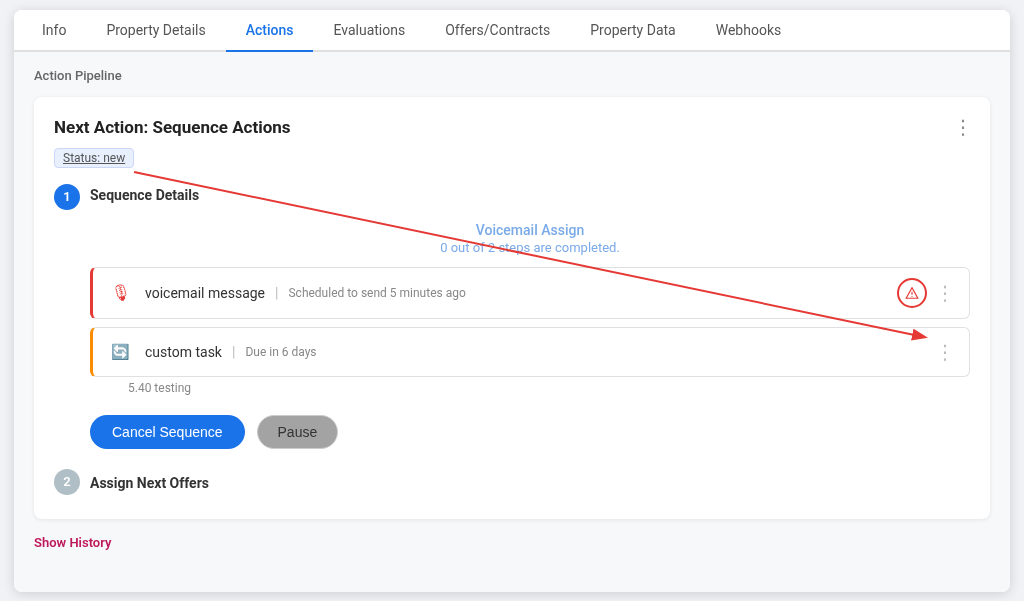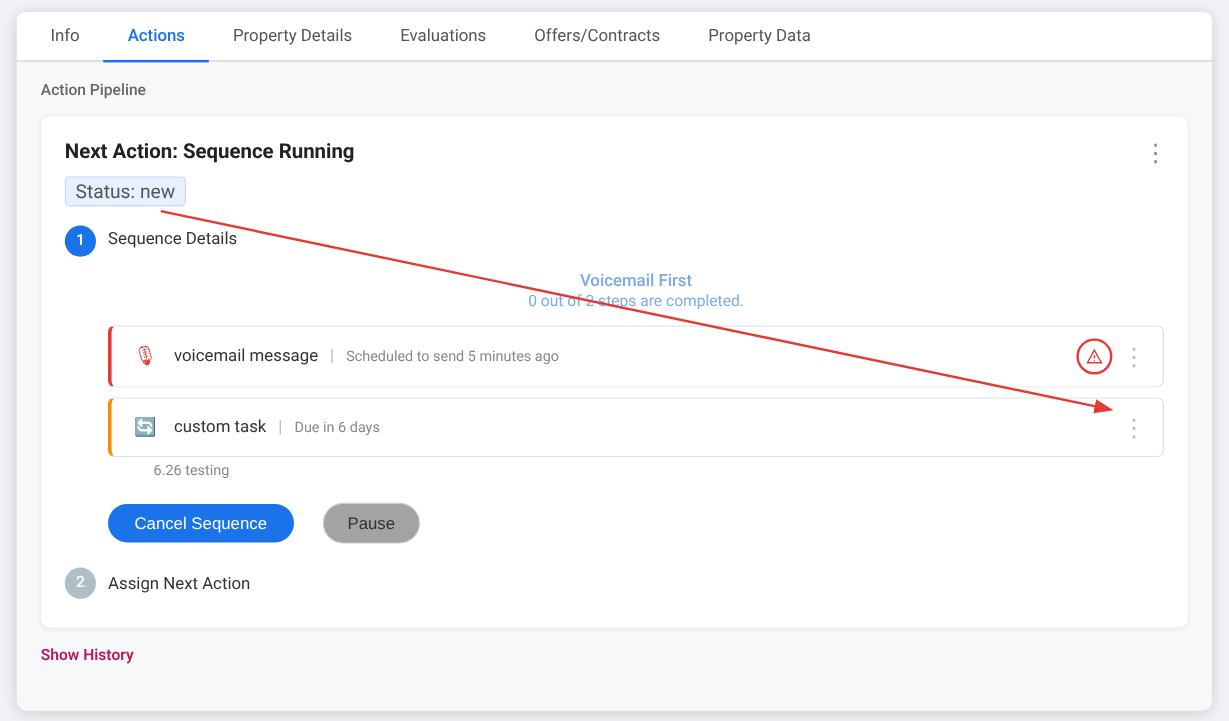--- a/index.html
+++ b/index.html
@@ -72,23 +72,24 @@
       color: #888;
       font-size: 20px;
       letter-spacing: 1px;
     }
     .status-badge {
       display: inline-block;
       background: #e8f0fe;
       color: #555;
       border: 1px solid #ccd6f6;
       border-radius: 4px;
-      font-size: 16px;
+      font-size: 12px;
       padding: 2px 8px;
       margin-bottom: 16px;
+      text-decoration: underline;
     }
     
     .step-row {
       display: flex;
       align-items: flex-start;
       margin-bottom: 12px;
     }
     .step-number {
       width: 26px;
       height: 26px;
@@ -101,21 +102,21 @@
       align-items: center;
       justify-content: center;
       flex-shrink: 0;
       margin-right: 10px;
     }
     .step-number.inactive {
       background: #b0bec5;
     }
     .step-label {
       font-size: 14px;
-      font-weight: 400;
+      font-weight: 700;
       color: #333;
       padding-top: 3px;
     }
     
     .sequence-info-area {
       position: relative;
       margin-left: 36px;
       margin-bottom: 16px;
     }
     .sequence-name {
@@ -206,24 +207,23 @@
     }
     .task-row-wrapper {
       margin-bottom: 8px;
     }
     .task-row-wrapper .task-row {
       margin-bottom: 0;
     }
     
     .btn-row {
       display: flex;
-      gap: 24px;
+      gap: 12px;
       margin-top: 20px;
       margin-left: 36px;
-      align-items: center;
     }
     .btn-cancel {
       background: #1a73e8;
       color: #fff;
       border: none;
       border-radius: 20px;
       padding: 8px 22px;
       font-size: 14px;
       font-weight: 500;
       cursor: pointer;
@@ -263,33 +263,34 @@
       font-size: 15px;
     }
   </style>
 </head>
 <body>
 
 <div class="app-container">
 
   <div class="tabs">
     <div class="tab">Info</div>
+    <div class="tab">Property Details</div>
     <div class="tab active">Actions</div>
-    <div class="tab">Property Details</div>
     <div class="tab">Evaluations</div>
     <div class="tab">Offers/Contracts</div>
     <div class="tab">Property Data</div>
+    <div class="tab">Webhooks</div>
   </div>
 
   <div class="content">
     <div class="section-header">Action Pipeline</div>
 
     <div class="pipeline-card">
       
-      <div class="next-action-title">Next Action: Sequence Running</div>
+      <div class="next-action-title">Next Action: Sequence Actions</div>
       <div class="three-dots">⋮</div>
 
       
       <div class="status-badge">Status: new</div>
 
       
       <div class="step-row">
         <div class="step-number">1</div>
         <div class="step-label">Sequence Details</div>
       </div>
@@ -299,21 +300,21 @@
 
         <svg class="arrow-overlay" viewBox="0 0 960 260" xmlns="http://www.w3.org/2000/svg">
           <defs>
             <marker id="arrowhead" markerWidth="8" markerHeight="8" refX="6" refY="3" orient="auto">
               <path d="M0,0 L0,6 L8,3 z" fill="#e53935"></path>
             </marker>
           </defs>
           <line x1="80" y1="30" x2="870" y2="195" stroke="#e53935" stroke-width="2" marker-end="url(#arrowhead)"></line>
         </svg>
 
-        <div class="sequence-name">Voicemail First</div>
+        <div class="sequence-name">Voicemail Assign</div>
         <div class="sequence-progress">0 out of 2 steps are completed.</div>
 
         <div class="task-row error-border">
           <div class="task-icon">
             <span class="mic-icon">🎙</span>
           </div>
           <span class="task-name">voicemail message</span>
           <span class="task-divider">|</span>
           <span class="task-meta">Scheduled to send 5 minutes ago</span>
           <div class="task-actions">
@@ -333,32 +334,32 @@
             <div class="task-icon">
               <span class="refresh-icon">🔄</span>
             </div>
             <span class="task-name">custom task</span>
             <span class="task-divider">|</span>
             <span class="task-meta">Due in 6 days</span>
             <div class="task-actions">
               <span style="color:#bbb;font-size:20px;cursor:pointer;">⋮</span>
             </div>
           </div>
-          <div class="task-sub">6.26 testing</div>
+          <div class="task-sub">5.40 testing</div>
         </div>
       </div>
 
       
       <div class="btn-row">
         <button class="btn-cancel">Cancel Sequence</button>
         <button class="btn-pause">Pause</button>
       </div>
 
       
       <div class="step2-row">
         <div class="step-number inactive">2</div>
-        <div class="step-label">Assign Next Action</div>
+        <div class="step-label">Assign Next Offers</div>
       </div>
     </div>
 
     <div class="show-history">Show History</div>
   </div>
 </div>
 
 </body></html>

